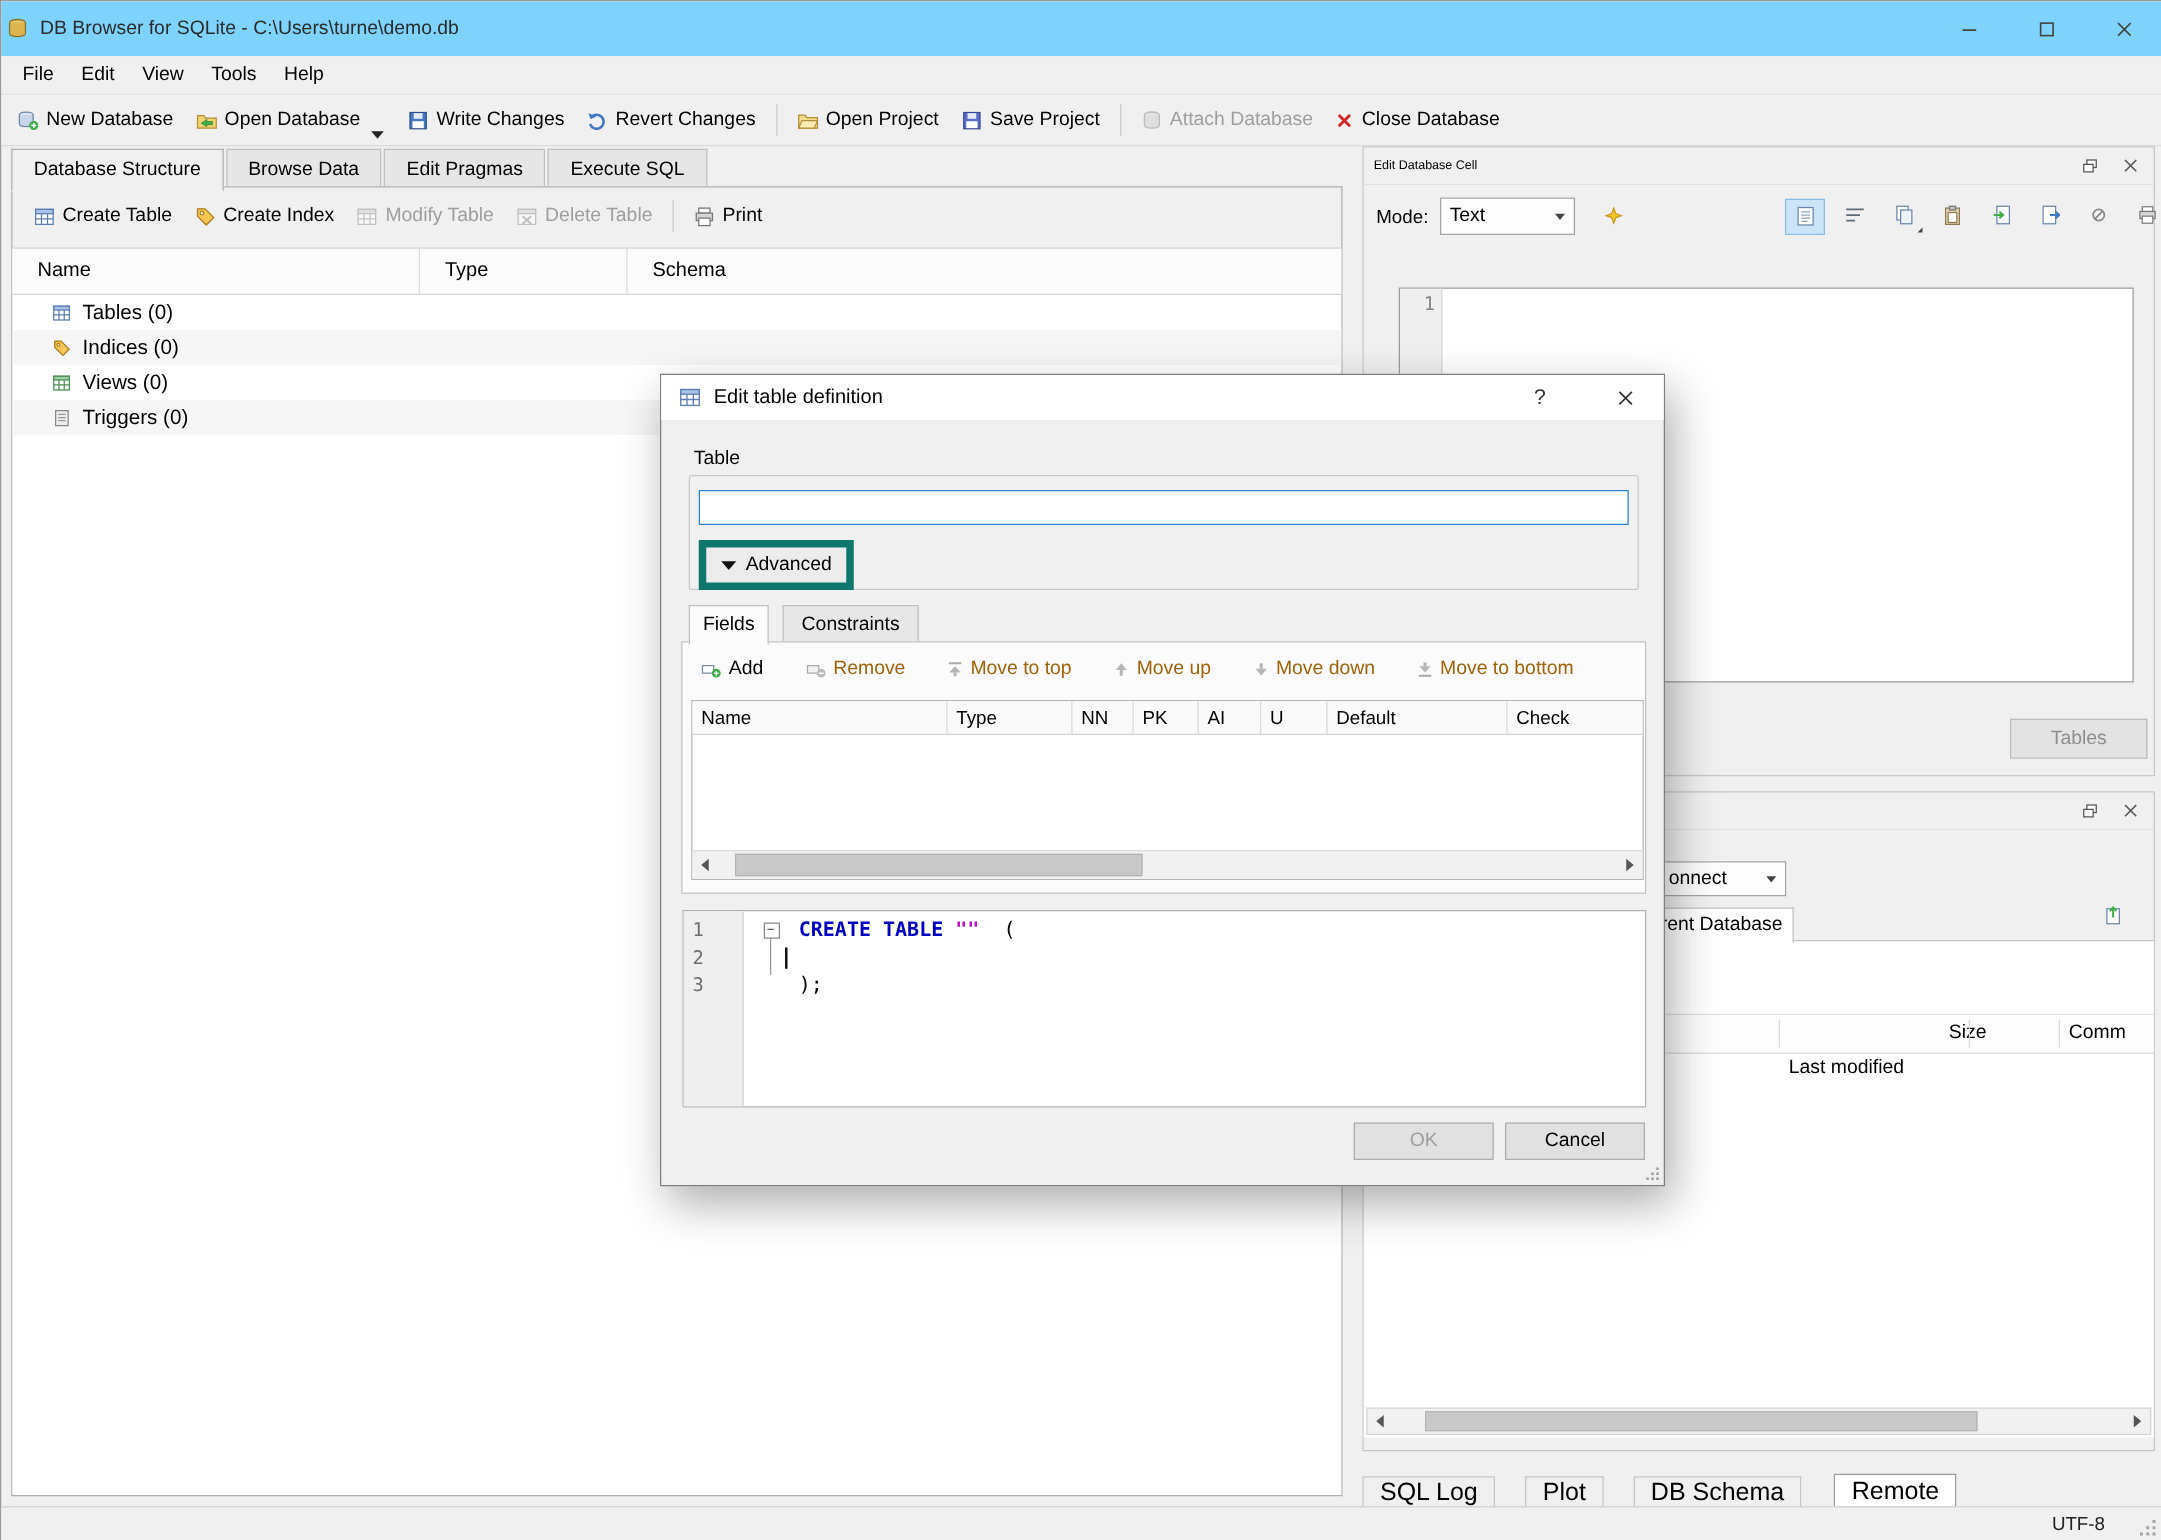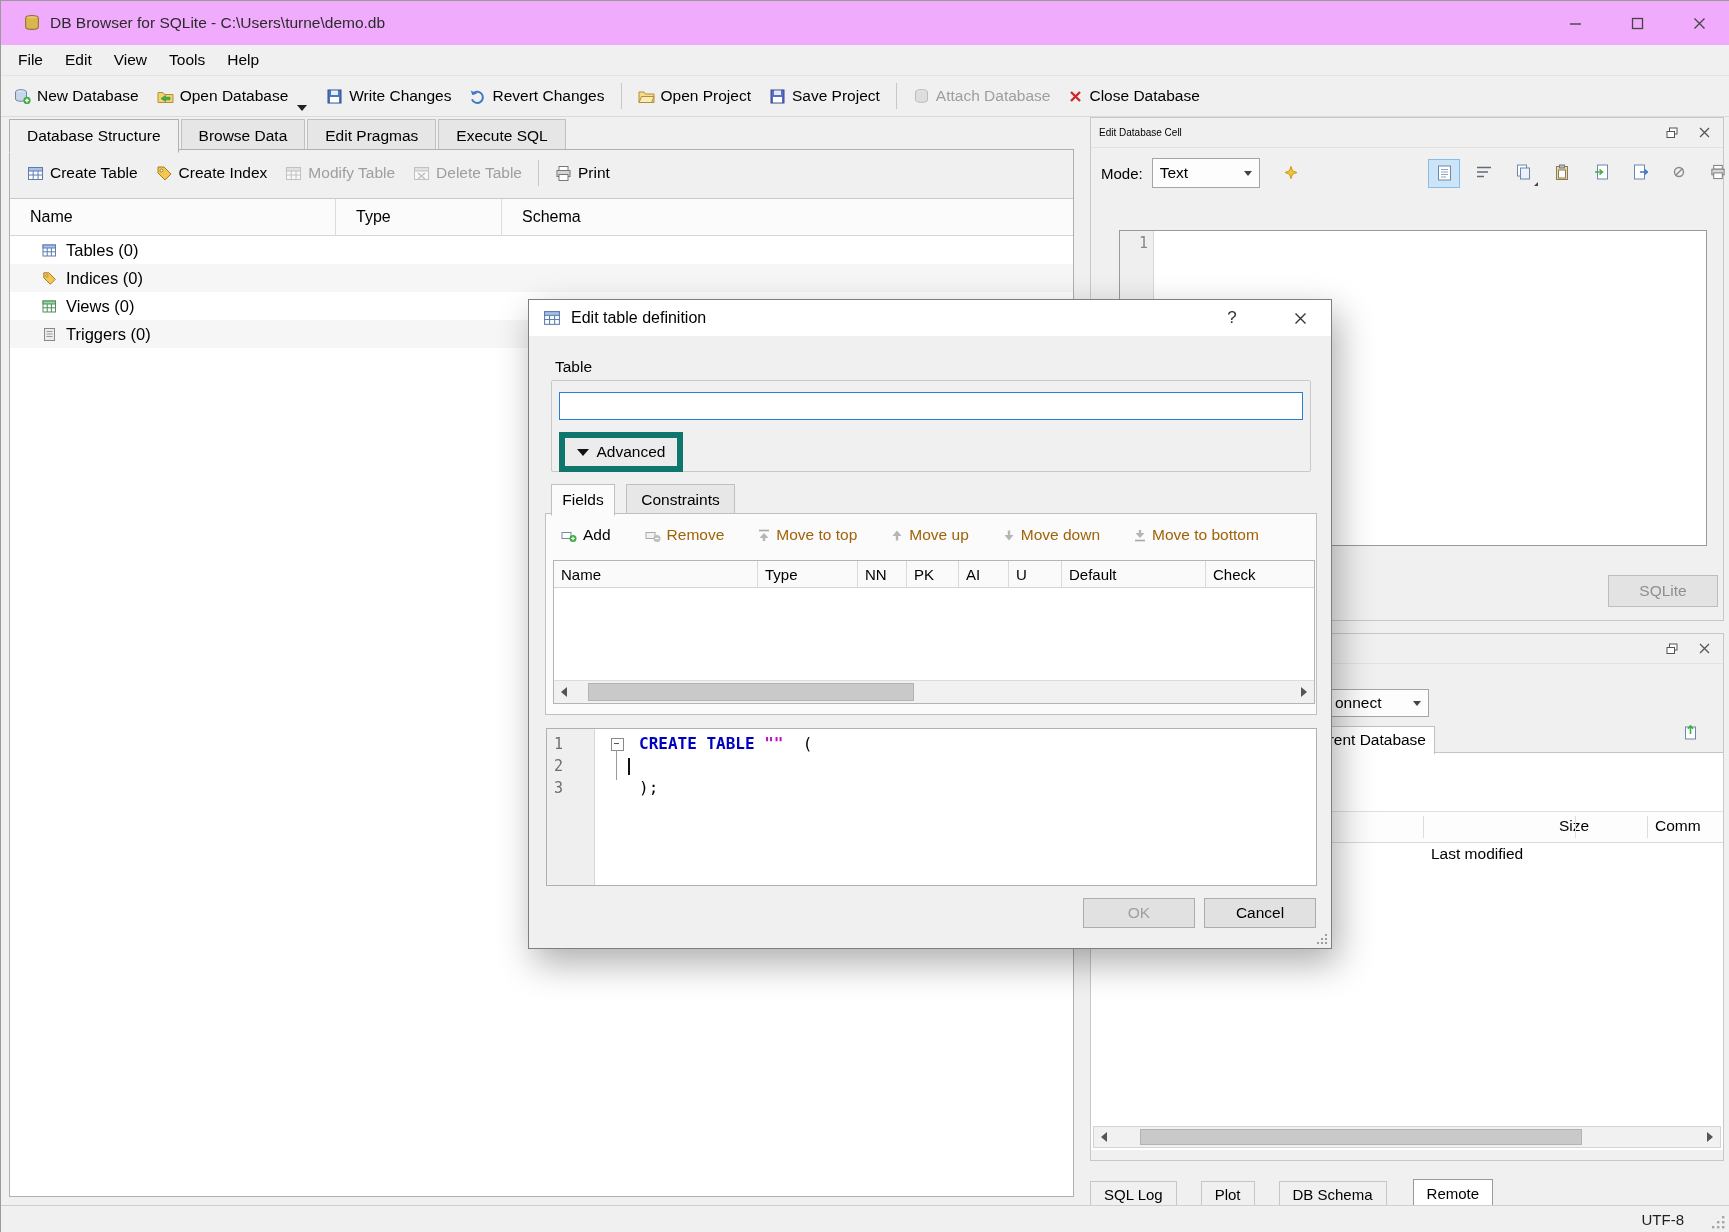--- a/index.html
+++ b/index.html
@@ -3,21 +3,21 @@
 <meta charset="utf-8">
 <style>
   html,body{margin:0;padding:0;}
   body{font-family:"Liberation Sans",sans-serif;background:#8a8a8a;}
   #window{position:relative;width:1729px;height:1232px;background:#f0f0f0;color:#000;
           font-size:15px;overflow:hidden;border:1px solid #9a9a9a;}
   .abs{position:absolute;}
   svg{display:block;}
 
   
-  .titlebar{height:44px;display:flex;align-items:center;padding-left:22px;gap:9px;background:#f0abfc;}
+  .titlebar{height:44px;display:flex;align-items:center;padding-left:4px;gap:9px;background:#7dd3fc;}
   .titlebar .title{font-size:15.5px;color:#2b2b2b;}
   .win-controls{margin-left:auto;display:flex;height:100%;}
   .win-btn{width:62px;height:100%;display:flex;align-items:center;justify-content:center;}
 
   
   .menubar{height:30px;display:flex;align-items:center;padding:0 6px;background:#f0f0f0;}
   .menu-item{padding:4px 11px;font-size:15.5px;}
 
   
   .toolbar{height:40px;display:flex;align-items:center;padding:0 4px;background:#f0f0f0;
@@ -85,21 +85,21 @@
   .hscroll{position:absolute;background:#f1f1f1;border:1px solid #d4d4d4;display:flex;align-items:center;}
   .sb-arrow{width:20px;height:100%;display:flex;align-items:center;justify-content:center;}
   .sb-thumb{position:absolute;top:2px;bottom:2px;background:#c9c9c9;border:1px solid #b3b3b3;}
   .tri-l{width:0;height:0;border-top:5px solid transparent;border-bottom:5px solid transparent;
          border-right:6px solid #555;}
   .tri-r{width:0;height:0;border-top:5px solid transparent;border-bottom:5px solid transparent;
          border-left:6px solid #555;}
 
   
   .dock-tabs{left:1089px;top:1178px;display:flex;align-items:flex-end;}
-  .dtab{height:25px;display:flex;align-items:center;padding:0 13px;font-size:15px;background:#f0f0f0;
+  .dtab{height:25px;display:flex;align-items:center;padding:0 13px;font-size:20px;background:#f0f0f0;
         border:1px solid #c6c6c6;}
   .dtab.active{height:27px;background:#fff;border-color:#9a9a9a;}
   .statusbar{left:0;top:1204px;width:100%;height:28px;border-top:1px solid #cfcfcf;background:#f0f0f0;}
   .enc{position:absolute;right:46px;top:5px;font-size:15px;color:#222;}
 
   
   .dialog{left:527px;top:298px;width:802px;height:648px;background:#f0f0f0;border:1px solid #7f7f7f;
           box-shadow:6px 14px 34px rgba(0,0,0,.32);z-index:50;}
   .dlg-titlebar{height:36px;background:#fff;display:flex;align-items:center;padding:0 14px;gap:10px;}
   .dlg-title{font-size:16px;}
@@ -466,21 +466,21 @@
                 <rect x="4" y="9.5" width="9" height="6" fill="#fff" stroke="#777"></rect>
               </svg>
             </span>
         </div>
       </div>
     </div>
     <div class="cell-editor">
       <div class="gutter">1</div>
       <div style="flex:1;"></div>
     </div>
-    <div class="apply-btn">SQLite</div>
+    <div class="apply-btn">Tables</div>
   </div>
 
   <div class="abs panel remote-panel">
     <div class="panel-header">
       <div class="ph-icons">
         <div class="ph-btn">
             <svg width="12" height="12" viewBox="0 0 12 12">
               <rect x="3.5" y="1" width="7.5" height="6" fill="#fff" stroke="#555"></rect>
               <rect x="1" y="4.5" width="7.5" height="6" fill="#fff" stroke="#555"></rect>
             </svg>

